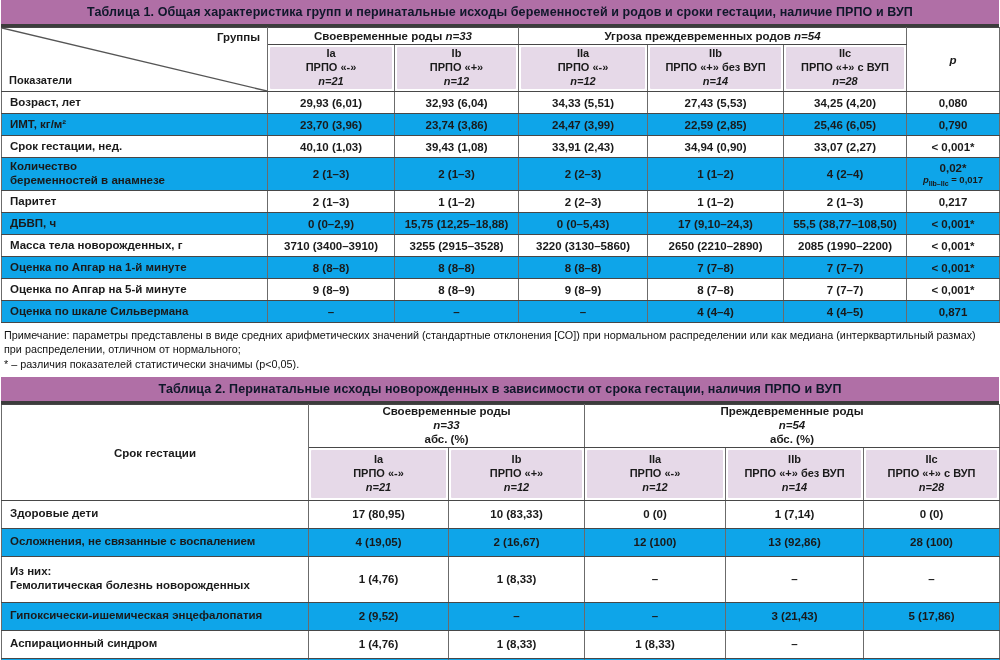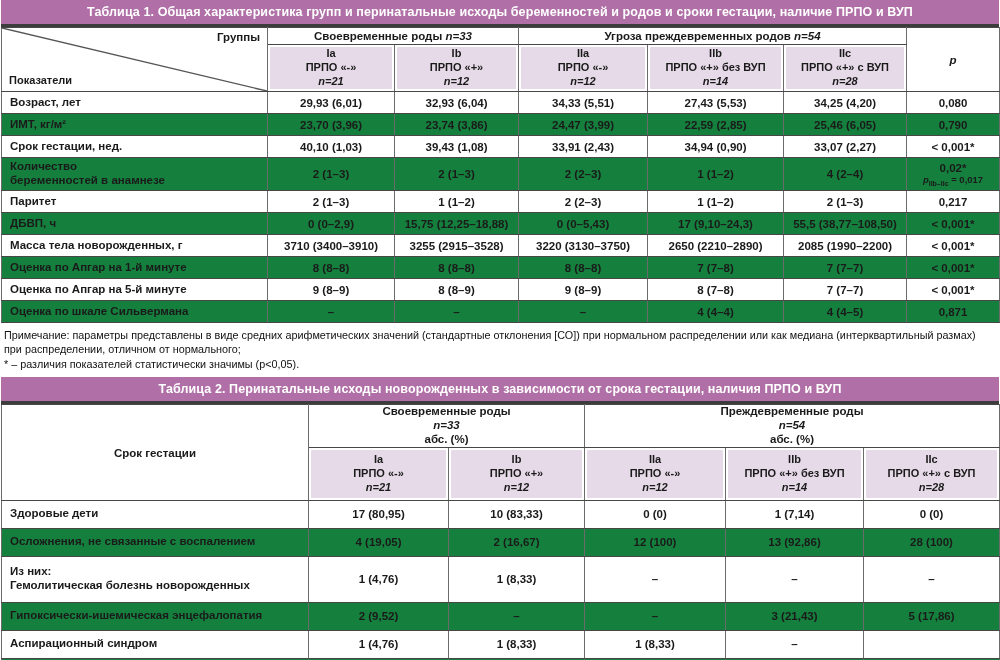--- a/index.html
+++ b/index.html
@@ -3,21 +3,21 @@
 <meta charset="utf-8">
 <style>
   html,body{margin:0;padding:0;}
   body{
     width:1000px;height:660px;overflow:hidden;background:#fff;
     font-family:"Liberation Sans","DejaVu Sans",sans-serif;color:#1a1a1a;
   }
   .page{width:998px;margin:0 1px;}
   
   .titlebar{
-    background:#b06fa6;color:#ffffff;font-weight:bold;font-size:12.5px;
+    background:#b06fa6;color:#0f172a;font-weight:bold;font-size:12.5px;
     text-align:center;height:24px;line-height:24px;
     border-bottom:3px solid #3c3c3c;letter-spacing:.1px;
   }
   
   table{border-collapse:collapse;table-layout:fixed;width:998px;}
   th,td{
     border-left:1px solid #6b6b6b;border-right:1px solid #6b6b6b;
     border-top:1.5px solid #474747;border-bottom:1.5px solid #474747;
     padding:1px 4px;font-size:11.5px;text-align:center;vertical-align:middle;
     font-weight:bold;overflow:hidden;
@@ -35,21 +35,21 @@
   .corner{position:relative;padding:0;}
   .corner svg{position:absolute;left:0;top:0;width:100%;height:100%;}
   .corner .c-top{position:absolute;top:3px;right:7px;font-size:11.5px;}
   .corner .c-bottom{position:absolute;bottom:5px;left:7px;font-size:11px;}
   .ph{font-style:italic;font-size:13px;}
   tbody td.lbl{text-align:left;padding-left:8px;white-space:pre-line;line-height:1.2;}
   .t1 tbody tr{height:22px;}
   .t1 tbody tr.tall{height:33px;}
   .t2 tbody tr{height:28px;}
   .t2 tbody tr.tall{height:46px;}
-  tr.alt td{background:#15803d;}
+  tr.alt td{background:#0ea5e9;}
   .p2{font-size:9.5px;line-height:1;padding-top:1px;}
   .p2 sub{font-size:7px;}
   .nvals{line-height:1.2;}
   .t2corner{font-size:11.5px;}
   
   .note{
     padding:5px 8px 6px 3px;font-size:10.8px;font-weight:normal;
     line-height:1.34;color:#111;
   }
   .note .star-line{display:block;}
@@ -196,21 +196,21 @@
           <td>17 (9,10–24,3)</td>
           <td>55,5 (38,77–108,50)</td>
           <td>
             <div>&lt; 0,001*</div>
           </td>
         </tr>
         <tr>
           <td class="lbl">Масса тела новорожденных, г</td>
           <td>3710 (3400–3910)</td>
           <td>3255 (2915–3528)</td>
-          <td>3220 (3130–3750)</td>
+          <td>3220 (3130–5860)</td>
           <td>2650 (2210–2890)</td>
           <td>2085 (1990–2200)</td>
           <td>
             <div>&lt; 0,001*</div>
           </td>
         </tr>
         <tr class="alt ">
           <td class="lbl">Оценка по Апгар на 1-й минуте</td>
           <td>8 (8–8)</td>
           <td>8 (8–8)</td>

